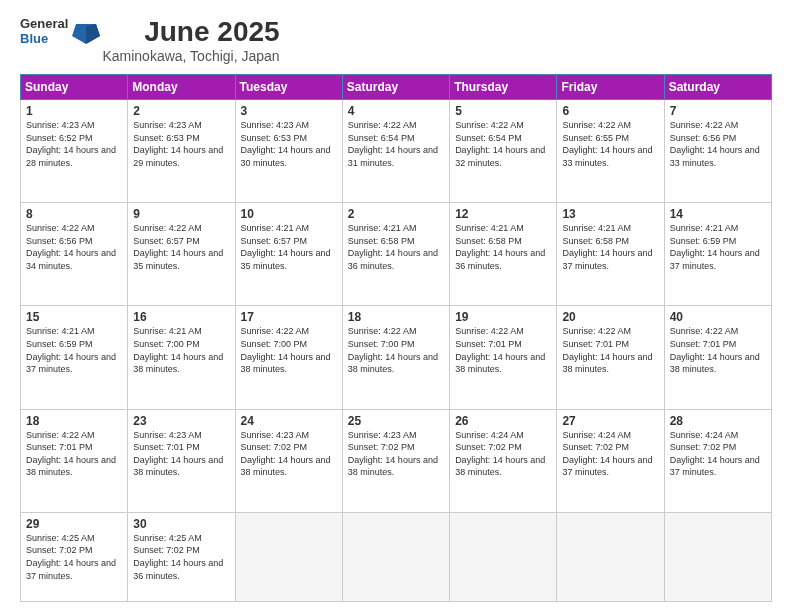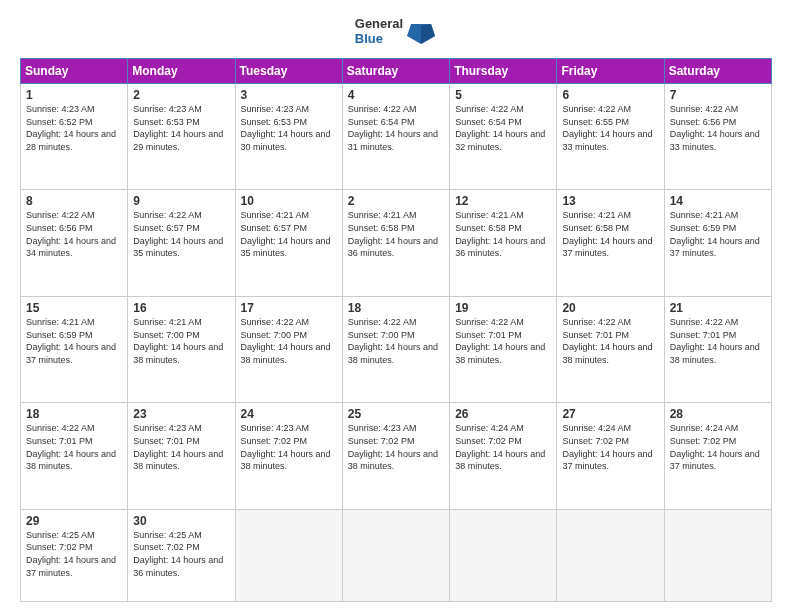--- a/index.html
+++ b/index.html
@@ -12,21 +12,21 @@
     }
     .page {
       width: 792px;
       height: 612px;
       padding: 16px 20px 10px 20px;
       display: flex;
       flex-direction: column;
     }
     .header {
       display: flex;
-      justify-content: center;
+      justify-content: flex-start;
       align-items: flex-start;
       margin-bottom: 10px;
     }
     .logo {
       display: flex;
       align-items: center;
       gap: 2px;
     }
     .title-block {
       text-align: right;
@@ -94,20 +94,24 @@
     <div class="logo">
       <div style="display:flex;flex-direction:column;line-height:1.15;">
         <span style="font-size:13px;font-weight:bold;color:#333;">General</span>
         <span style="font-size:13px;font-weight:bold;color:#2366a8;">Blue</span>
       </div>
       <svg width="32" height="32" viewBox="0 0 32 32">
         <polygon points="6,8 26,8 30,20 16,28 2,20" fill="#2366a8"></polygon>
         <polygon points="16,10 26,8 30,20 16,28" fill="#1a4f8a"></polygon>
       </svg>
     </div>
+    <div class="title-block">
+      <div class="month-year">June 2025</div>
+      <div class="location">Kaminokawa, Tochigi, Japan</div>
+    </div>
   </div>
 
   <table class="calendar">
     <thead>
       <tr>
       <th>Sunday</th>
           <th>Monday</th>
           <th>Tuesday</th>
           <th>Saturday</th>
           <th>Thursday</th>
@@ -195,21 +199,21 @@
           </td>
           <td>
             <span class="day-num">19</span>
             <div class="day-info">Sunrise: 4:22 AM<br>Sunset: 7:01 PM<br>Daylight: 14 hours and 38 minutes.</div>
           </td>
           <td>
             <span class="day-num">20</span>
             <div class="day-info">Sunrise: 4:22 AM<br>Sunset: 7:01 PM<br>Daylight: 14 hours and 38 minutes.</div>
           </td>
           <td>
-            <span class="day-num">21</span>
+            <span class="day-num">40</span>
             <div class="day-info">Sunrise: 4:22 AM<br>Sunset: 7:01 PM<br>Daylight: 14 hours and 38 minutes.</div>
           </td>
         </tr>
         <tr class="week-row">
           <td>
             <span class="day-num">18</span>
             <div class="day-info">Sunrise: 4:22 AM<br>Sunset: 7:01 PM<br>Daylight: 14 hours and 38 minutes.</div>
           </td>
           <td>
             <span class="day-num">23</span>

